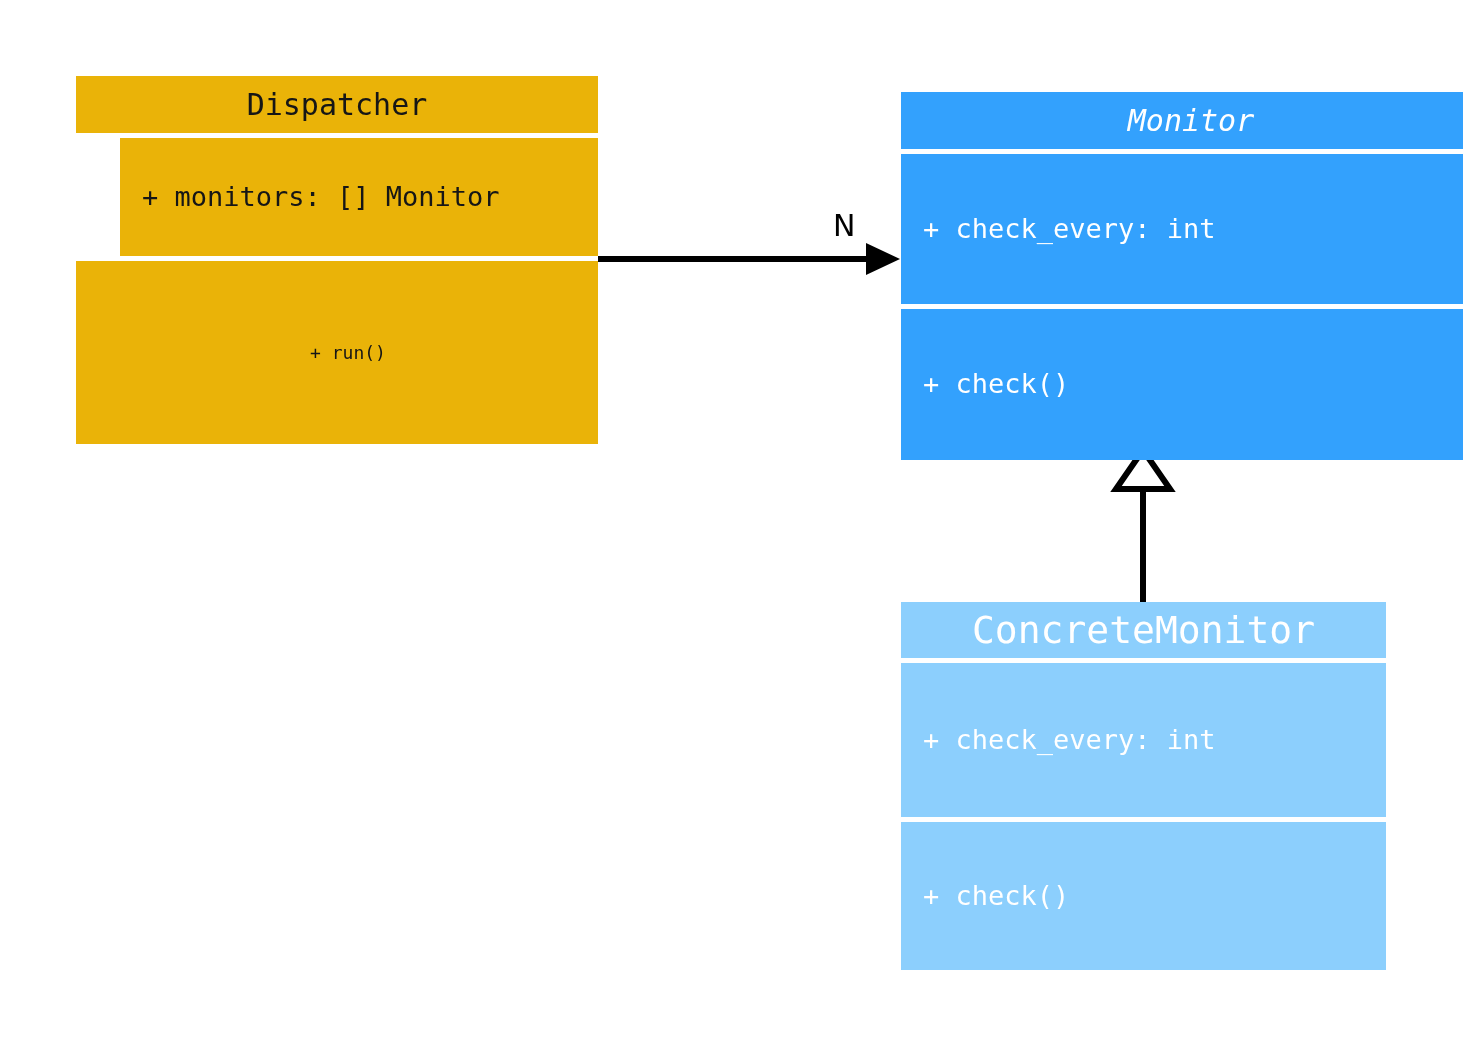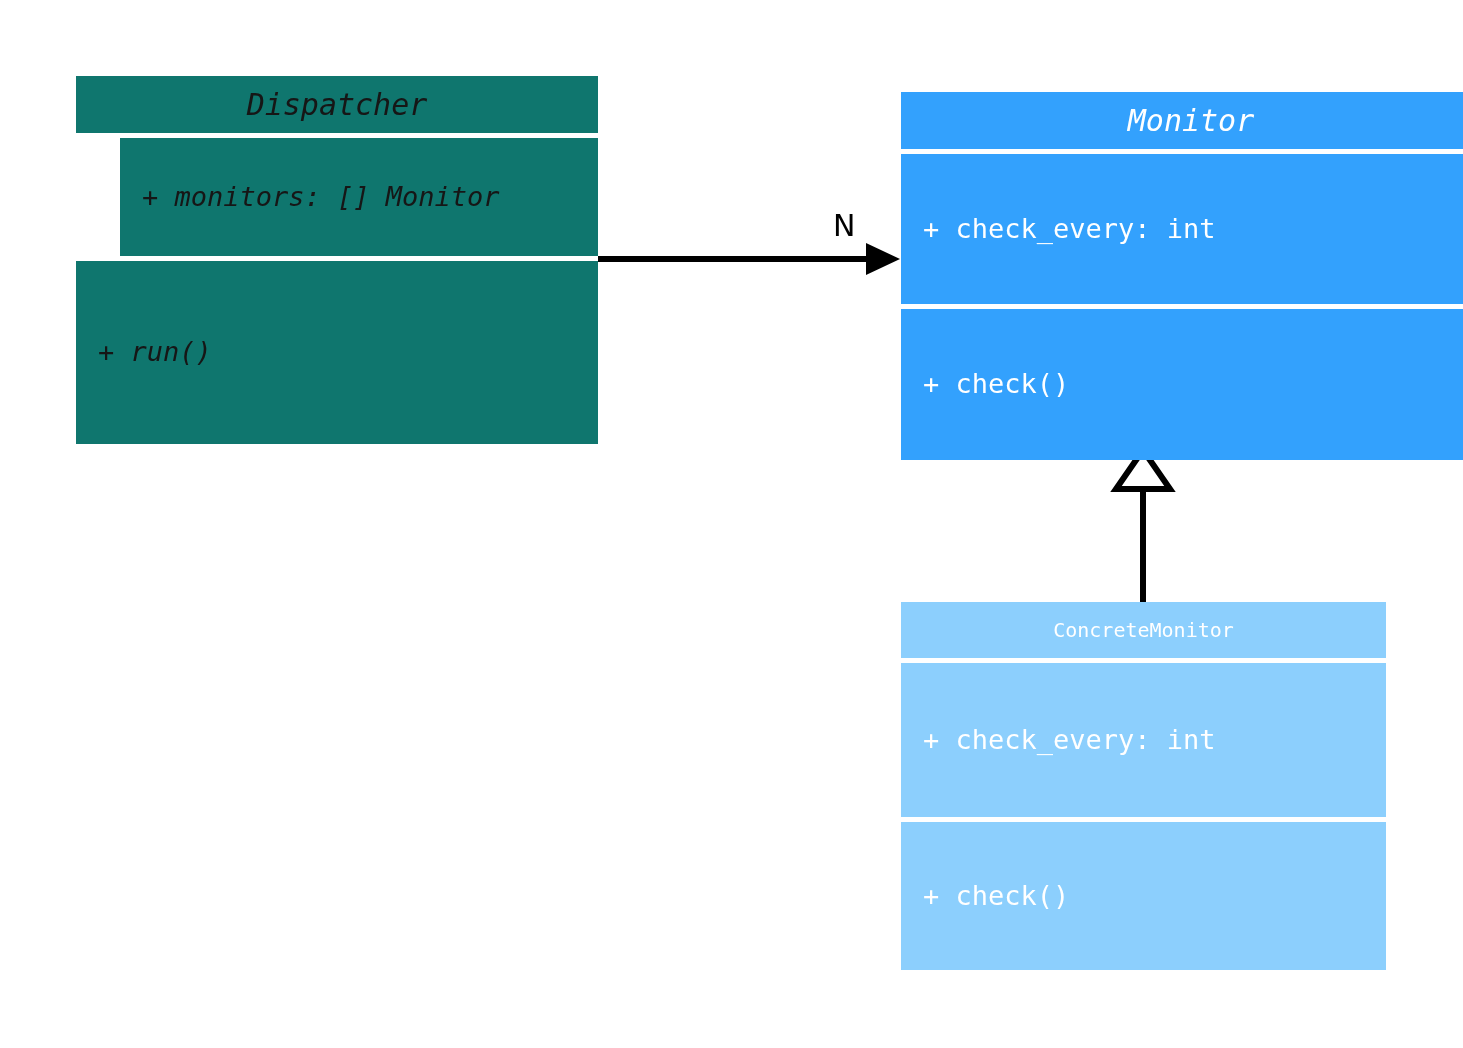--- a/index.html
+++ b/index.html
@@ -49,28 +49,28 @@
     line-height: 1.28;
   }
 
   
   #class-dispatcher {
     left: 76px;
     top: 76px;
     width: 522px;
     height: 368px;
   }
-  #class-dispatcher .compartment { background: #0f766e; color: #161616; font-style: italic; }
+  #class-dispatcher .compartment { background: #eab308; color: #161616; }
   #class-dispatcher .comp-title {
     height: 57px;
     font-size: 30px;
     letter-spacing: 0px;
   }
   #class-dispatcher .comp-attrs { height: 118px; font-size: 27px; margin-left: 44px; }
-  #class-dispatcher .comp-methods { height: 183px; font-size: 27px; }
+  #class-dispatcher .comp-methods { height: 183px; font-size: 18px; align-items: center; }
 
   
   #class-monitor {
     left: 901px;
     top: 92px;
     width: 580px;
     height: 368px;
   }
   #class-monitor .compartment { background: #33a1fd; color: #ffffff; }
   #class-monitor .comp-title {
@@ -84,21 +84,21 @@
   
   #class-concretemonitor {
     left: 901px;
     top: 602px;
     width: 485px;
     height: 368px;
   }
   #class-concretemonitor .compartment { background: #8ccffd; color: #ffffff; }
   #class-concretemonitor .comp-title {
     height: 56px;
-    font-size: 20px;
+    font-size: 38px;
   }
   #class-concretemonitor .comp-attrs { height: 154px; font-size: 27px; }
   #class-concretemonitor .comp-methods { height: 148px; font-size: 27px; }
 
   
   .connector-svg {
     position: absolute;
     left: 0;
     top: 0;
     width: 1463px;

